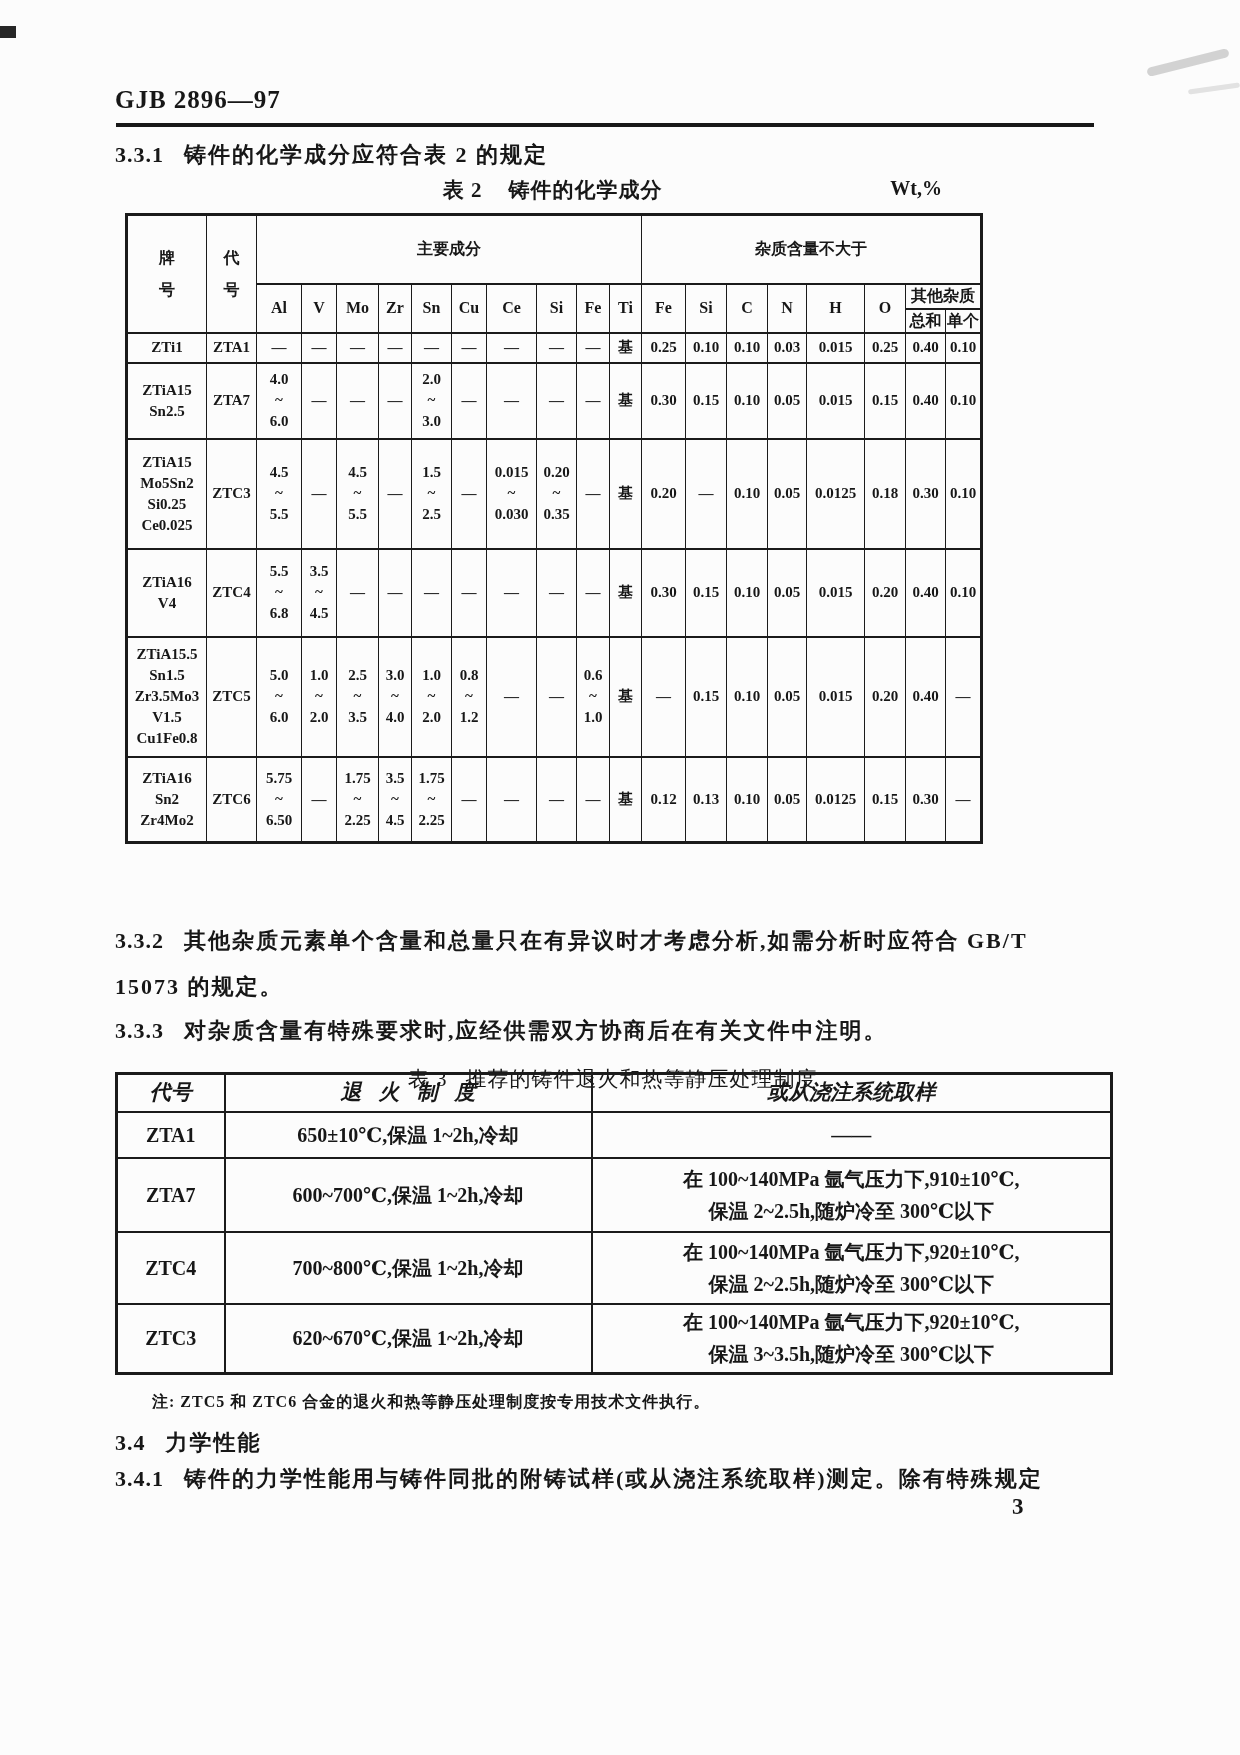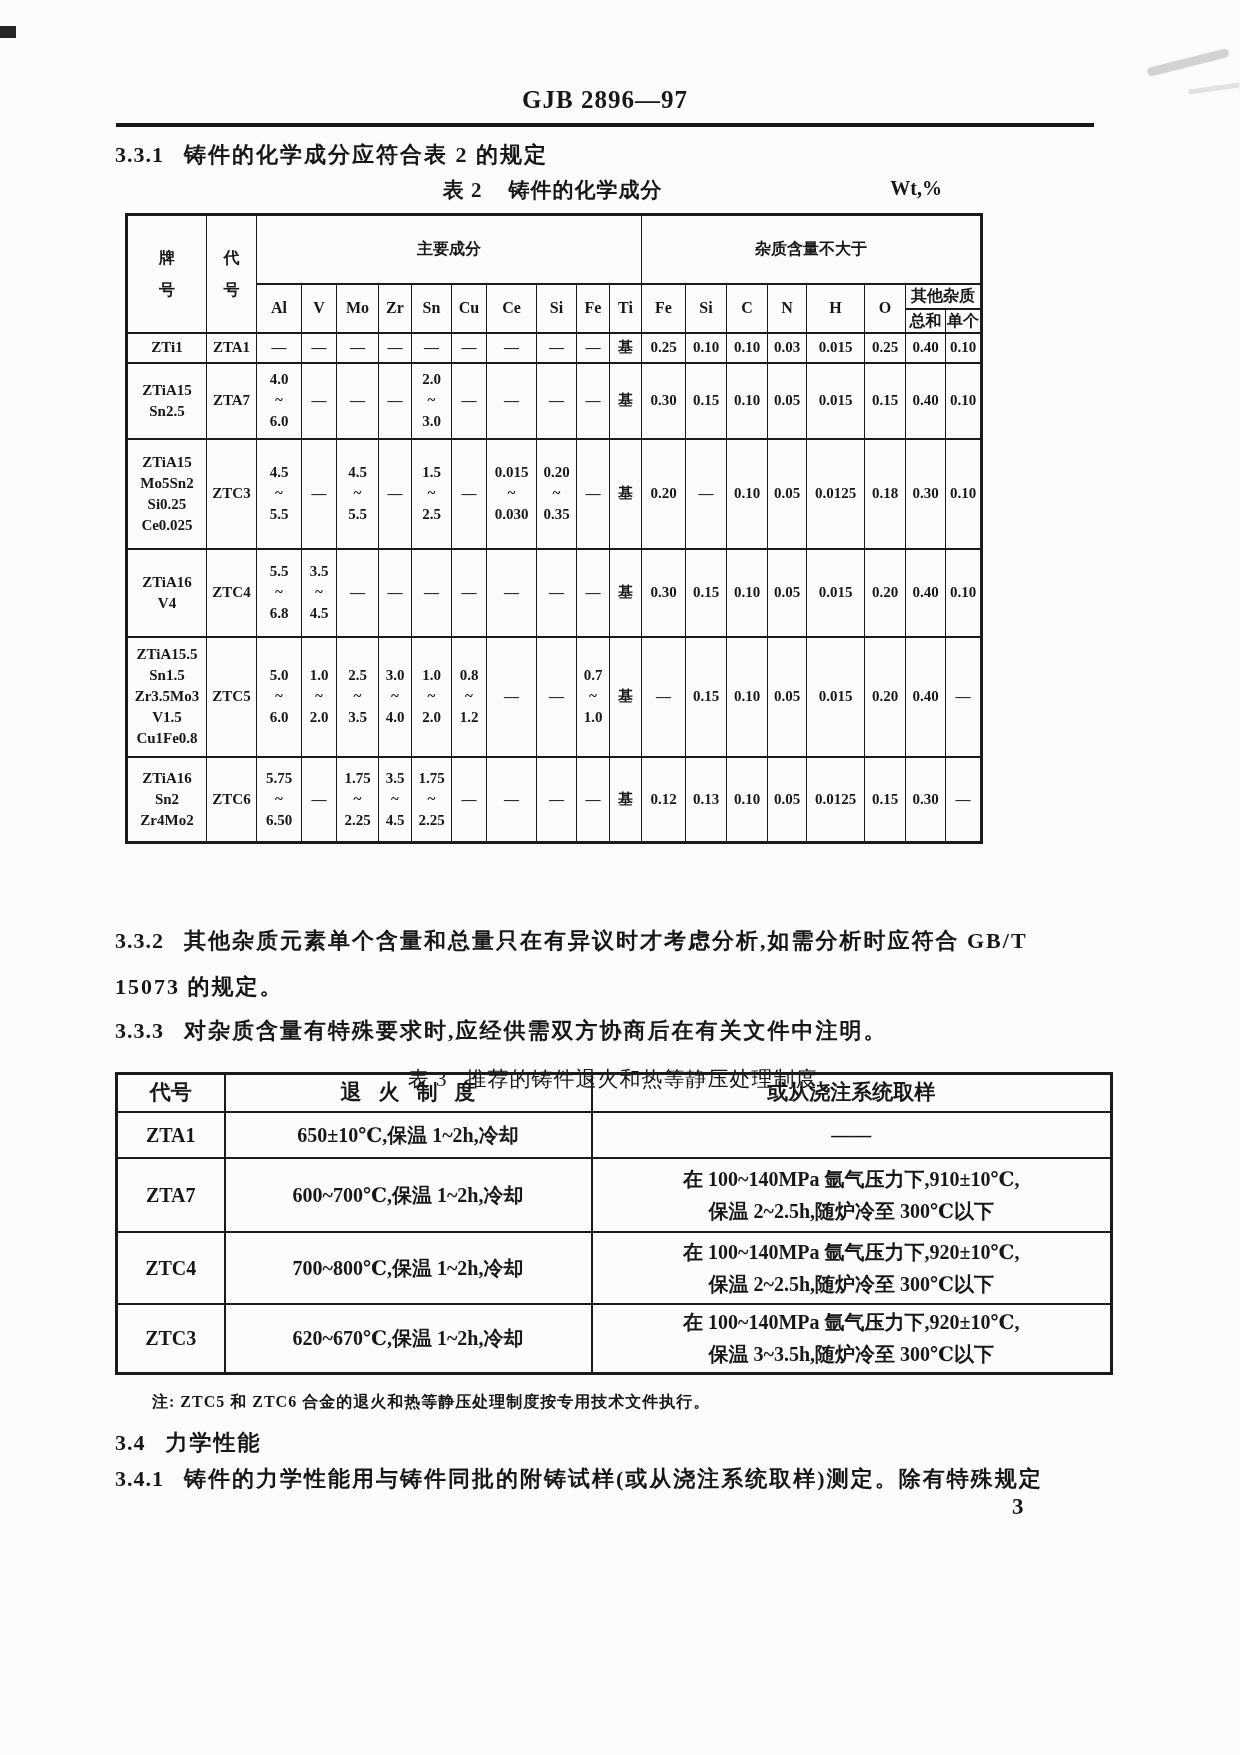--- a/index.html
+++ b/index.html
@@ -6,21 +6,21 @@
   .page{
     position:relative;width:1240px;height:1755px;margin:0 auto;
     background:#fcfcfc;color:#171717;overflow:hidden;
     font-family:"Liberation Serif","DejaVu Serif",serif;
   }
   
   .smudge-tl{position:absolute;top:26px;left:0;width:16px;height:12px;background:#262626;}
   .smudge-tr1{position:absolute;top:58px;left:1146px;width:84px;height:9px;background:#8f8f8f;opacity:.38;transform:rotate(-14deg);border-radius:5px;}
   .smudge-tr2{position:absolute;top:86px;left:1188px;width:52px;height:5px;background:#9f9f9f;opacity:.28;transform:rotate(-8deg);border-radius:4px;}
   
-  .doc-code{position:absolute;top:86px;left:115px;width:980px;text-align:center;
+  .doc-code{position:absolute;top:86px;left:115px;width:980px;text-align:left;
     font-size:25px;font-weight:bold;letter-spacing:1px;}
   .top-rule{position:absolute;top:123px;left:116px;width:978px;height:4px;background:#181818;}
   
   .clause{position:absolute;font-size:22px;font-weight:bold;letter-spacing:2px;line-height:46px;}
   .clause .num{margin-right:20px;letter-spacing:1px;}
   .c331{top:132px;left:115px;}
   .c332{top:918px;left:115px;width:1020px;}
   .c333{top:1008px;left:115px;}
   .c34 {top:1420px;left:115px;}
   .c341{top:1456px;left:115px;width:1020px;}
@@ -50,21 +50,21 @@
   .imp-head-inner{display:flex;justify-content:center;}
   
   .t3-caption{position:absolute;top:1038px;left:115px;width:995px;text-align:center;
     font-size:21px;font-weight:normal;letter-spacing:1px;margin-top:27px;}
   .t3-caption .lbl{margin-right:18px;}
   #t3{position:absolute;top:1072px;left:115px;width:995px;border-collapse:collapse;table-layout:fixed;
       border:3px solid #1b1b1b;}
   #t3 td{border:2px solid #1b1b1b;text-align:center;vertical-align:middle;white-space:pre-line;
       font-weight:bold;font-size:20px;line-height:1.6;padding:0;}
   #t3 thead td{font-size:21px;}
-  #t3 thead tr{height:38px;}
+  #t3 thead tr{height:38px;font-style:italic;}
   #t3 tbody tr:nth-child(1){height:46px;}
   #t3 tbody tr:nth-child(2){height:74px;}
   #t3 tbody tr:nth-child(3){height:72px;}
   #t3 tbody tr:nth-child(4){height:70px;}
   #t3 .th-anneal{letter-spacing:17px;text-indent:17px;}
 </style>
 </head>
 <body>
 
 <div class="page">
@@ -278,21 +278,21 @@
 ~
 4.0</td>
           <td>1.0
 ~
 2.0</td>
           <td>0.8
 ~
 1.2</td>
           <td>—</td>
           <td>—</td>
-          <td>0.7
+          <td>0.6
 ~
 1.0</td>
           <td>基</td>
           <td>—</td>
           <td>0.15</td>
           <td>0.10</td>
           <td>0.05</td>
           <td>0.015</td>
           <td>0.20</td>
           <td>0.40</td>

